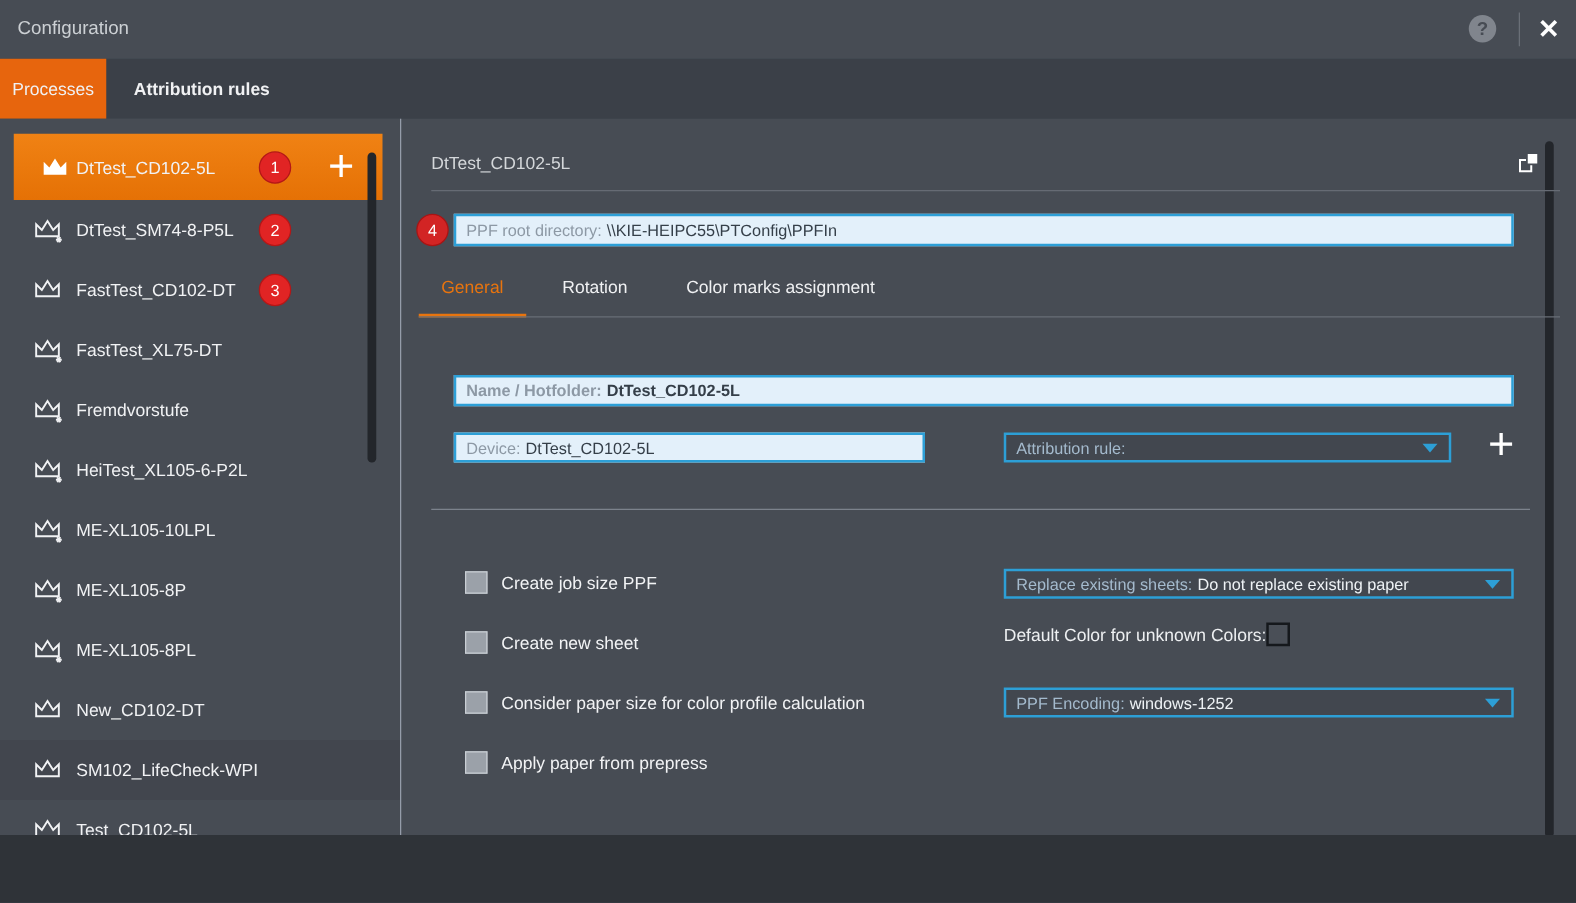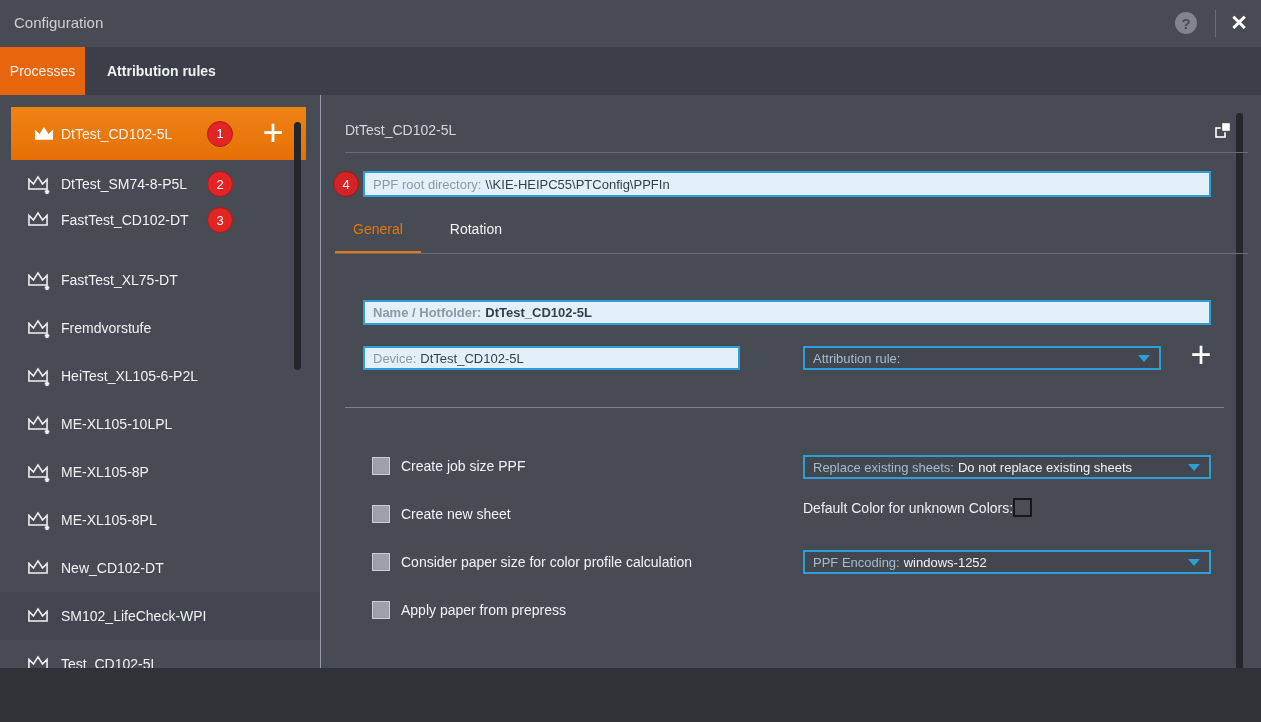--- a/index.html
+++ b/index.html
@@ -138,21 +138,21 @@
             <line x1="14.2" y1="14.5" x2="17.8" y2="14.5"></line>
             <line x1="15.1" y1="12.9" x2="16.9" y2="16.1"></line>
             <line x1="16.9" y1="12.9" x2="15.1" y2="16.1"></line>
           </g>
         </svg>
       </span>
       <span class="srow-label">DtTest_SM74-8-P5L</span>
       <span class="srow-badge">2</span>
 
     </div>
-        <div class="srow" style="top: 101px;">
+        <div class="srow" style="top: 113px;">
       <span class="srow-icon">
 
         <svg class="icon-outline" width="24" height="22" viewBox="0 0 18 17" style="position:absolute;left:0;top:0;">
           <path d="M2 12.4 L2 5 L5.5 8.5 L9 3 L12.5 8.5 L16 5 L16 12.4 Z" fill="none" stroke="#f1f2f4" stroke-width="1.2"></path>
           <g class="icon-star" stroke="#f1f2f4" stroke-width="1.2" style="display: none;">
             <line x1="14.2" y1="14.5" x2="17.8" y2="14.5"></line>
             <line x1="15.1" y1="12.9" x2="16.9" y2="16.1"></line>
             <line x1="16.9" y1="12.9" x2="15.1" y2="16.1"></line>
           </g>
         </svg>
@@ -313,20 +313,21 @@
 
     <div class="badge-round ppf-badge">4</div>
     <div class="input-light ppf-input">
       <span class="lbl">PPF root directory:</span>
       <span class="val">\\KIE-HEIPC55\PTConfig\PPFIn</span>
     </div>
 
     <div class="subtabs">
       <div class="subtab active">General</div>
       <div class="subtab">Rotation</div>
+      <div class="subtab">Color marks assignment</div>
     </div>
     <div class="subtab-line"></div>
 
     <div class="input-light name-input">
       <span class="lbl">Name / Hotfolder:</span>
       <span class="val">DtTest_CD102-5L</span>
     </div>
 
     <div class="input-light device-input">
       <span class="lbl">Device:</span>
@@ -346,21 +347,21 @@
     <div class="cb-label" style="top:363px;">Create job size PPF</div>
     <div class="cb" style="top:410px;"></div>
     <div class="cb-label" style="top:411px;">Create new sheet</div>
     <div class="cb" style="top:458px;"></div>
     <div class="cb-label" style="top:459px;">Consider paper size for color profile calculation</div>
     <div class="cb" style="top:506px;"></div>
     <div class="cb-label" style="top:507px;">Apply paper from prepress</div>
 
     <div class="dd-dark replace-dd">
       <span class="lbl">Replace existing sheets:</span>
-      <span class="val">Do not replace existing sheets</span>
+      <span class="val">Do not replace existing paper</span>
       <span class="dd-tri"></span>
     </div>
 
     <div class="default-label">Default Color for unknown Colors:</div>
     <div class="color-swatch"></div>
 
     <div class="dd-dark enc-dd">
       <span class="lbl">PPF Encoding:</span>
       <span class="val">windows-1252</span>
       <span class="dd-tri"></span>

